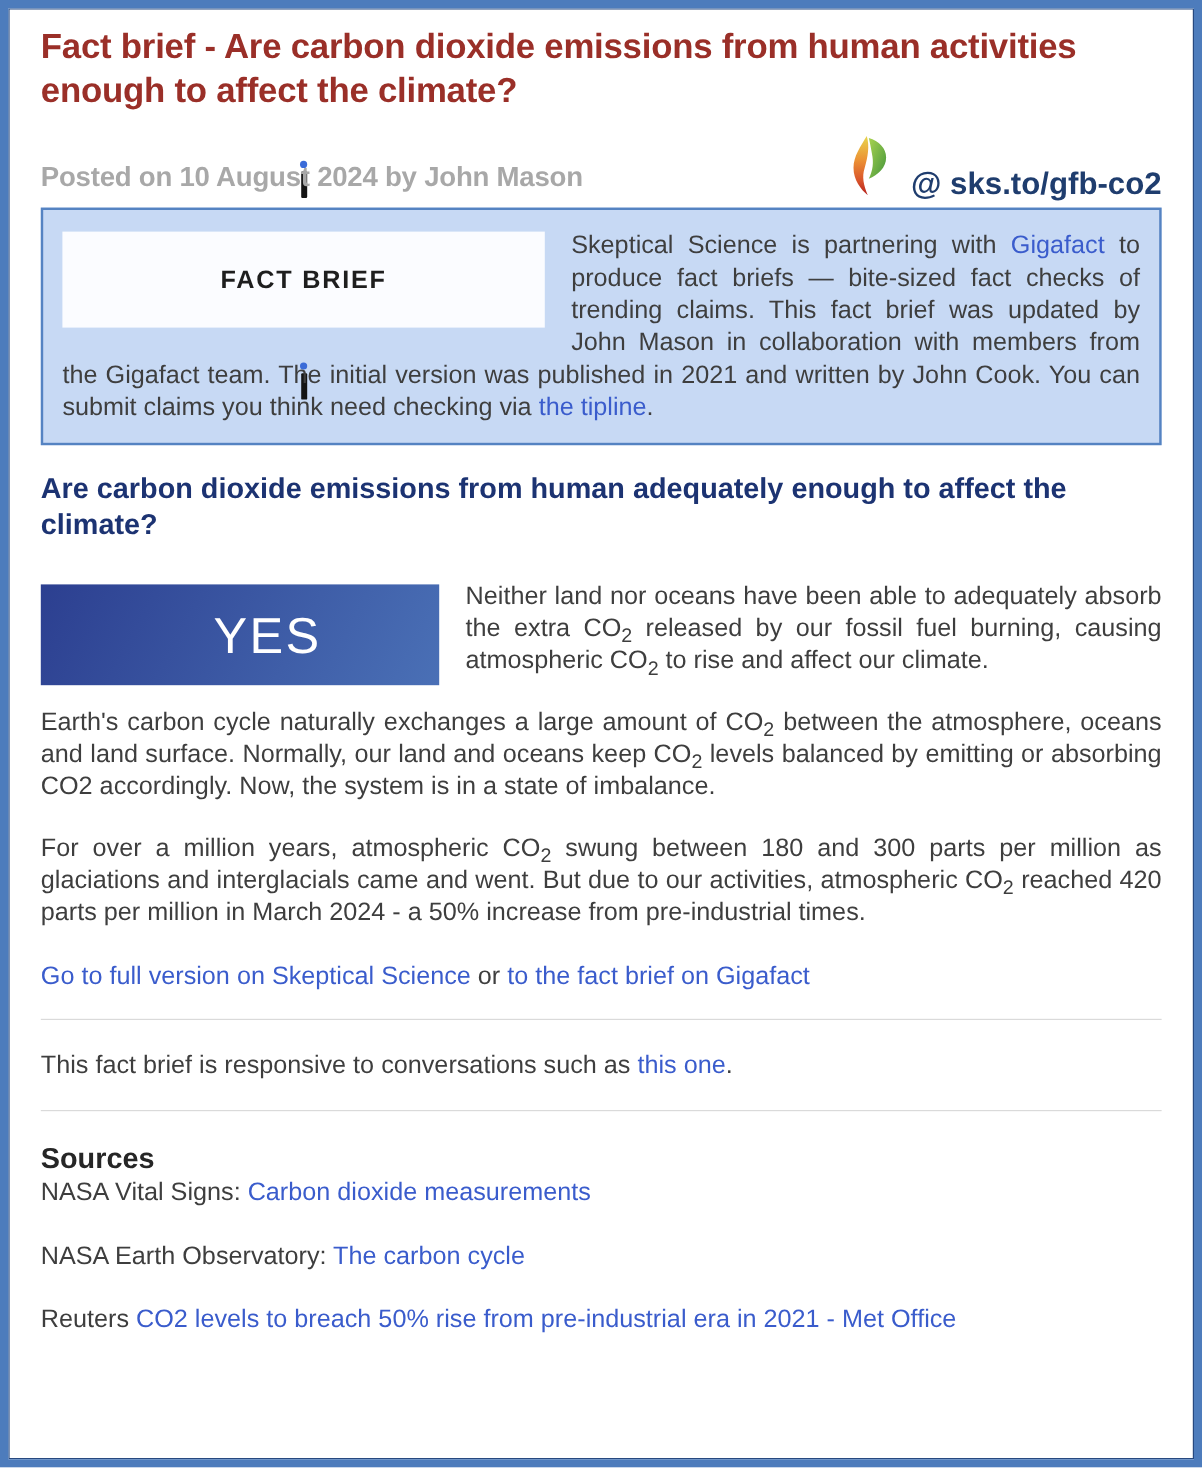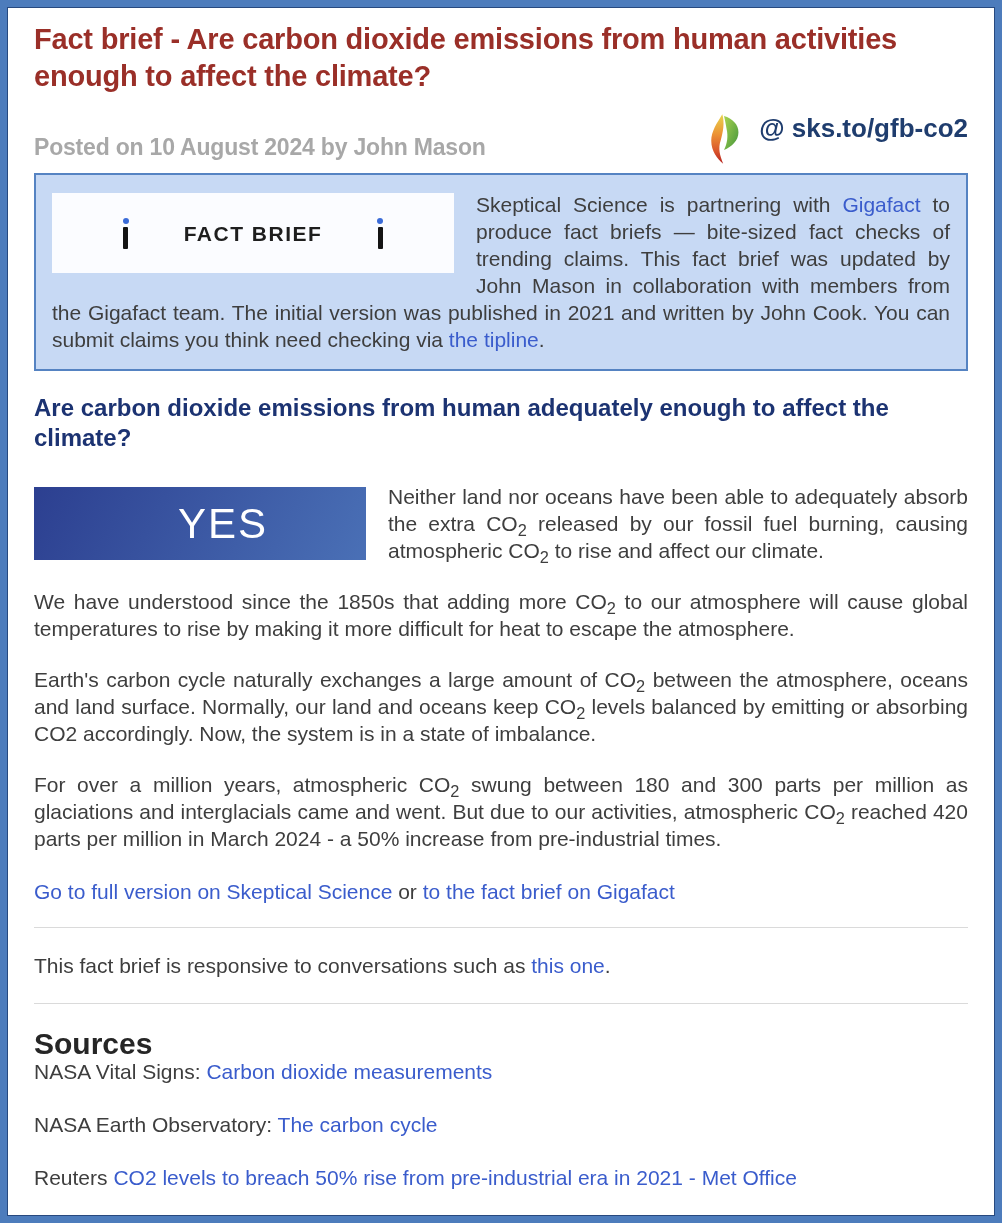--- a/index.html
+++ b/index.html
@@ -24,42 +24,42 @@
 
   
   .byline-row {
     margin-top:20px; display:flex; justify-content:space-between;
     align-items:flex-end; position:relative; height:46px;gap:42px;
   }
   .posted {
     color:var(--byline-gray, #a8a8a8);
     font-size:23px; font-weight:bold; letter-spacing:-0.2px;
   }
-  .shortlink { display:flex; align-items:flex-start; gap:18px; position:relative; top:8px; }
+  .shortlink { display:flex; align-items:flex-end; gap:18px; position:relative; top:8px; }
   .shortlink-text {
     color:var(--shortlink-navy, #1f3d6e);
     font-size:26px; font-weight:bold; cursor:pointer;
   }
 
   
   .infobox {
     margin-top:12px;
     background:var(--infobox-bg, #c7d9f4);
     border:2px solid var(--infobox-border, #5583c2);
     padding:16px 16px 16px 16px;
     font-size:21px; line-height:27px;
     color:var(--body-text, #3e3e3e);
     text-align:justify;
   }
   .infobox::after { content:""; display:block; clear:both; }
   .factbrief-box {
     float:left; width:402px; height:80px;
     margin:2px 22px 16px 0;
     background:#fbfcff;
-    display:flex; align-items:center; justify-content:center; gap:55px;
+    display:flex; align-items:center; justify-content:center; gap:55px;flex-direction:column;
   }
   .factbrief-label {
     font-size:21px; font-weight:bold; color:#1e1e1e; letter-spacing:1.5px;
   }
   .qi { display:flex; flex-direction:column; align-items:center; gap:3px; }
   .qi-dot { width:6px; height:6px; border-radius:50%; background:var(--quote-dot-blue, #3a6bd8); }
   .qi-stem { width:5px; height:22px; background:#141414; border-radius:1px; }
 
   a.lnk, .lnk {
     color:var(--link-blue, #3a5ccc); text-decoration:none; cursor:pointer;
@@ -69,39 +69,39 @@
   .question {
     margin-top:22px;
     color:var(--heading-navy, #1c3372);
     font-size:24px; line-height:30px; font-weight:bold;
   }
 
   
   .answer { margin-top:30px; font-size:21px; line-height:27px; color:var(--body-text, #3e3e3e); }
   .answer::after { content:""; display:block; clear:both; }
   .yes-box {
-    float:left; width:332px; height:73px;
+    float:left; width:332px; height:84px;
     margin:4px 22px 8px 0;
     background:linear-gradient(118deg, var(--yes-grad-start, #2c3f90) 0%, var(--yes-grad-end, #4a70b6) 100%);
     display:flex; align-items:center; justify-content:center;padding-left:46px;
   }
   .yes-label { color:#ffffff; font-size:42px; letter-spacing:2px; font-weight:400; }
   .answer p { text-align:justify; margin-top:24px; }
   .answer p:first-of-type { margin-top:0;padding-left:35px; }
   sub { font-size:0.78em; line-height:0; }
 
   .links-line { margin-top:26px; font-size:21px; line-height:27px; color:var(--body-text, #3e3e3e); }
 
   hr.divider { border:none; border-top:1px solid var(--divider, #dadada); }
   .hr1 { margin-top:22px; }
   .hr2 { margin-top:24px; }
 
   .conversation-line { margin-top:24px; font-size:21px; line-height:27px; color:var(--body-text, #3e3e3e); }
 
-  .sources-heading { margin-top:26px; font-size:30px; line-height:28px; font-weight:bold; color:#262626; }
+  .sources-heading { margin-top:26px; font-size:24px; line-height:28px; font-weight:bold; color:#262626; }
   .source-item { font-size:21px; line-height:27px; color:var(--body-text, #3e3e3e); }
   .source-item.first { margin-top:28px; }
   .source-item + .source-item { margin-top:26px; }
 </style>
 </head>
 <body>
 
 <div class="frame">
   <div class="content">
 
@@ -147,21 +147,20 @@
       <span><span>Skeptical Science is partnering with </span><a class="lnk" href="#">Gigafact</a><span> to produce fact briefs — bite-sized fact checks of trending claims. This fact brief was updated by John Mason in collaboration with members from the Gigafact team. The initial version was published in 2021 and written by John Cook. You can submit claims you think need checking via </span><a class="lnk" href="#">the tipline</a><span>.</span></span>
     </div>
 
     <h2 class="question">Are carbon dioxide emissions from human adequately enough to affect the climate?</h2>
 
     <div class="answer">
       <div class="yes-box">
         <span class="yes-label">YES</span>
       </div>
       <p><span>Neither land nor oceans have been able to adequately absorb the extra CO</span><sub>2</sub><span> released by our fossil fuel burning, causing atmospheric CO</span><sub>2</sub><span> to rise and affect our climate.</span></p>
-      <p><span>We have understood since the 1850s that adding more CO</span><sub>2</sub><span> to our atmosphere will cause global temperatures to rise by making it more difficult for heat to escape the atmosphere.</span></p>
       <p><span>Earth's carbon cycle naturally exchanges a large amount of CO</span><sub>2</sub><span> between the atmosphere, oceans and land surface. Normally, our land and oceans keep CO</span><sub>2</sub><span> levels balanced by emitting or absorbing CO2 accordingly. Now, the system is in a state of imbalance.</span></p>
       <p><span>For over a million years, atmospheric CO</span><sub>2</sub><span> swung between 180 and 300 parts per million as glaciations and interglacials came and went. But due to our activities, atmospheric CO</span><sub>2</sub><span> reached 420 parts per million in March 2024 - a 50% increase from pre-industrial times.</span></p>
     </div>
 
     <div class="links-line"><a class="lnk" href="#">Go to full version on Skeptical Science</a><span> or </span><a class="lnk" href="#">to the fact brief on Gigafact</a></div>
 
     <hr class="divider hr1">
 
     <div class="conversation-line"><span>This fact brief is responsive to conversations such as </span><a class="lnk" href="#">this one</a><span>.</span></div>
 

